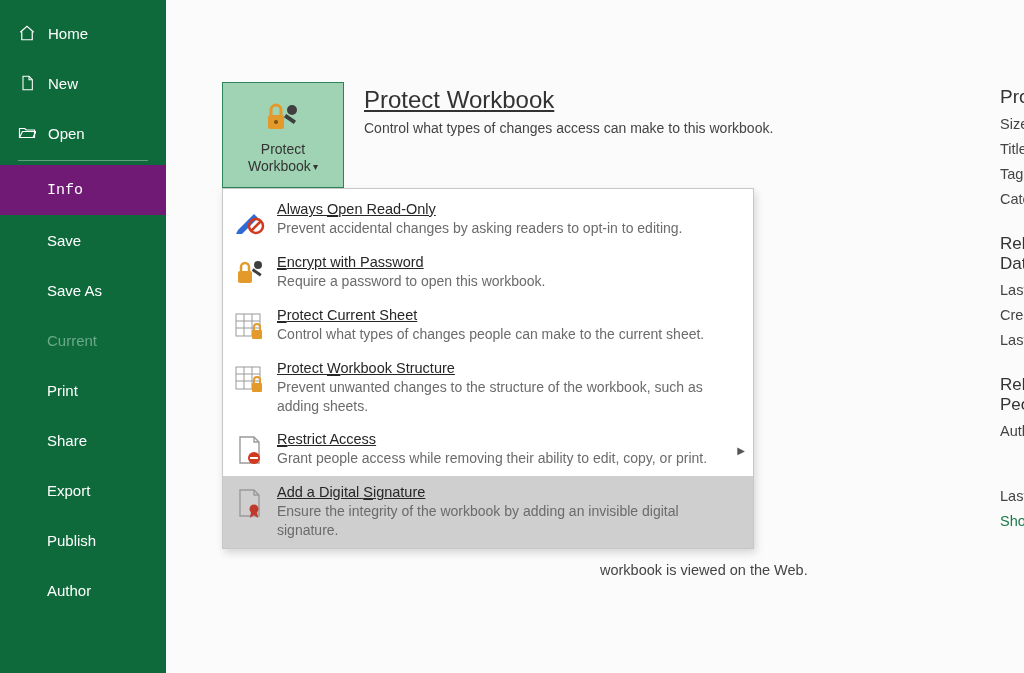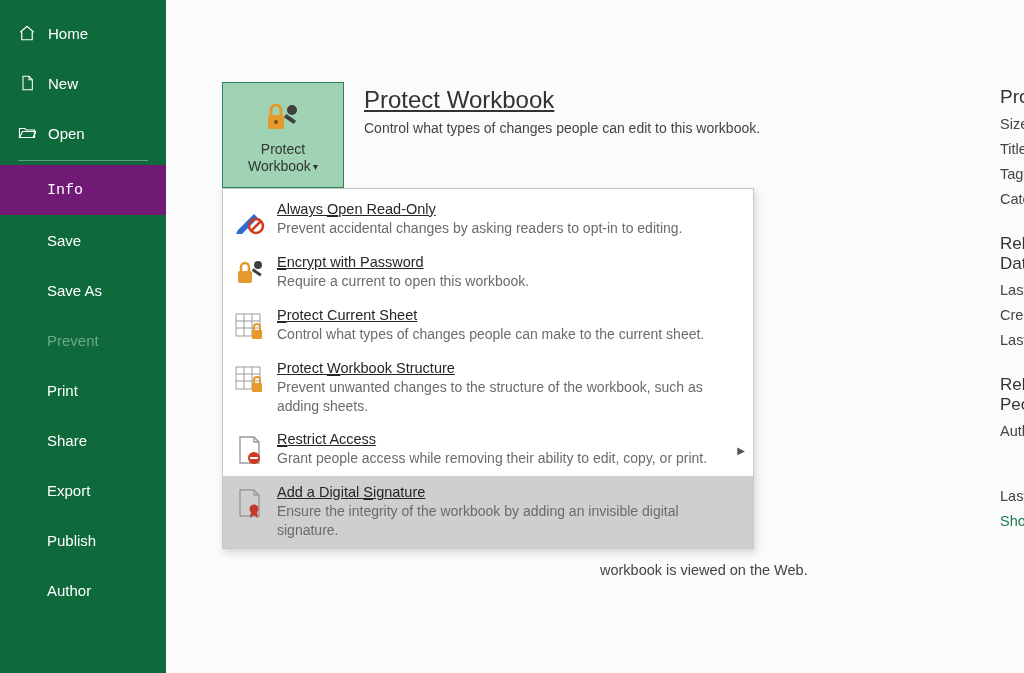--- a/index.html
+++ b/index.html
@@ -187,21 +187,21 @@
     <div class="side-item no-icon selected">
       <span>Info</span>
     </div>
     <div class="side-item no-icon">
       <span>Save</span>
     </div>
     <div class="side-item no-icon">
       <span>Save As</span>
     </div>
     <div class="side-item no-icon disabled">
-      <span>Prevent</span>
+      <span>Current</span>
     </div>
     <div class="side-item no-icon">
       <span>Print</span>
     </div>
     <div class="side-item no-icon">
       <span>Share</span>
     </div>
     <div class="side-item no-icon">
       <span>Export</span>
     </div>
@@ -232,21 +232,21 @@
             </svg>
           </span>
           <div class="lbl">
             <span>Protect</span><br>
             <span>Workbook</span><span class="caret">▾</span>
           </div>
         </div>
       </div>
       <div class="text-col">
         <h2>Protect Workbook</h2>
-        <div class="desc">Control what types of changes people can edit to this workbook.</div>
+        <div class="desc">Control what types of changes access can make to this workbook.</div>
       </div>
     </div>
 
     <span class="peek" style="left:422px; top:272px;">e that it contains:</span>
     <span class="peek" style="left:422px; top:296px;">path</span>
     <span class="peek" style="left:422px; top:421px;">s.</span>
     <span class="peek" style="left:434px; top:562px;">workbook is viewed on the Web.</span>
 
     <div class="dd-menu">
 
@@ -268,21 +268,21 @@
         <span class="dd-icon">
           <svg width="32" height="32" viewBox="0 0 32 32">
             <rect x="4" y="14" width="14" height="12" rx="2" fill="#e39a2b"></rect>
             <path d="M7 14 V10 a4 4 0 0 1 8 0 V14" fill="none" stroke="#e39a2b" stroke-width="2.5"></path>
             <circle cx="24" cy="8" r="4" fill="#3f3f3f"></circle>
             <rect x="18" y="14" width="10" height="3" transform="rotate(35 23 15)" fill="#3f3f3f"></rect>
           </svg>
         </span>
         <div class="dd-text">
           <div class="title"><span class="u">E</span><span>ncrypt with Password</span></div>
-          <div class="sub">Require a current to open this workbook.</div>
+          <div class="sub">Require a password to open this workbook.</div>
         </div>
       </div>
 
       <div class="dd-item">
         <span class="dd-icon">
           <svg width="32" height="32" viewBox="0 0 32 32">
             <rect x="2" y="4" width="24" height="22" fill="none" stroke="#9a9a9a" stroke-width="1"></rect>
             <line x1="2" y1="11" x2="26" y2="11" stroke="#9a9a9a"></line>
               <line x1="2" y1="18" x2="26" y2="18" stroke="#9a9a9a"></line>
               <line x1="10" y1="4" x2="10" y2="26" stroke="#9a9a9a"></line>

